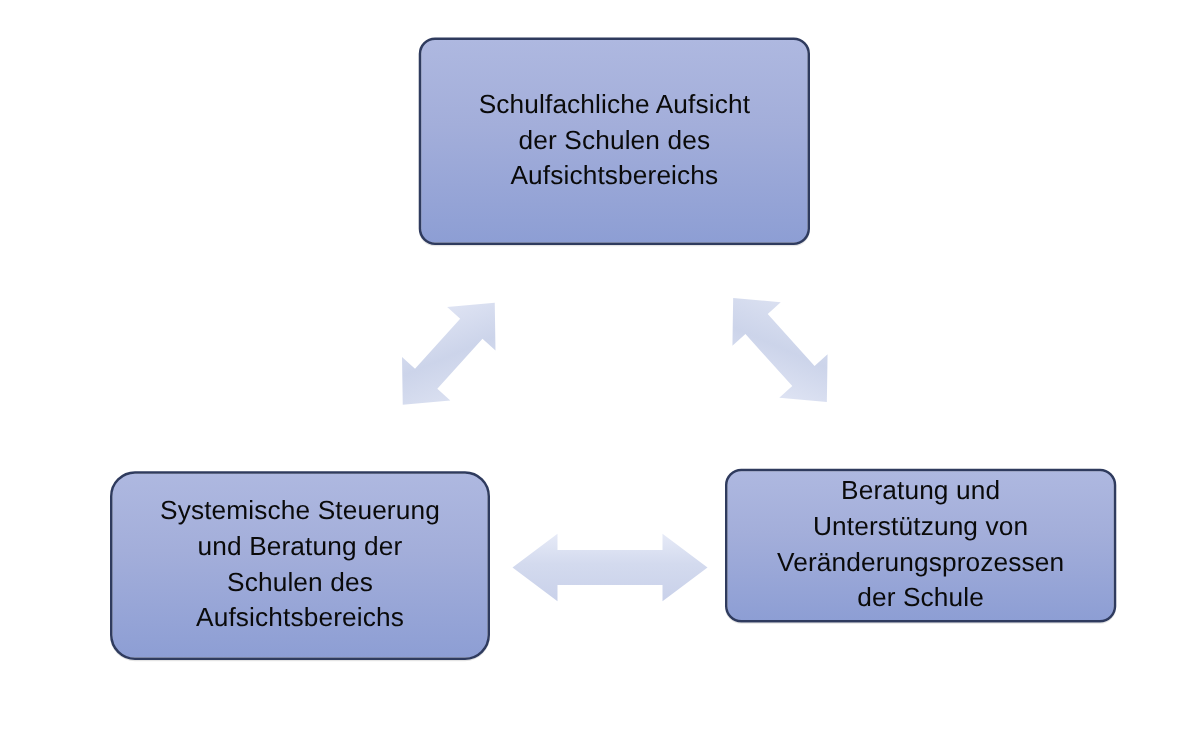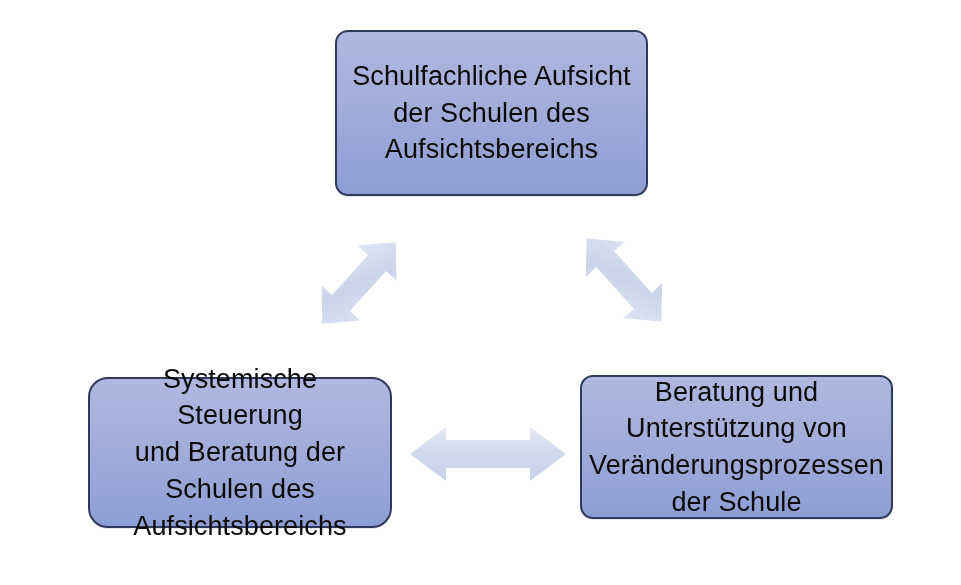--- a/index.html
+++ b/index.html
@@ -28,21 +28,21 @@
     background: linear-gradient(to bottom, #aeb8e0 0%, #a3aeda 42%, #8d9ed4 100%);
     display: flex;
     align-items: center;
     justify-content: center;
     text-align: center;
     color: #000000;
     box-shadow: 0 1px 0 rgba(0,0,0,0.10);
   }
   .node .label {
     display: block;
-    font-size: 27px;
+    font-size: 21px;
     line-height: 1.36;
     letter-spacing: 0.1px;
     padding: 0 10px;
     white-space: pre-line;
     color: #0a0a0a;
   }
 
   #node-top {
     left: 335px;
     top: 30px;
@@ -53,21 +53,21 @@
     left: 88px;
     top: 377px;
     width: 304px;
     height: 151px;
     border-radius: 20px;
   }
   #node-bottom-right {
     left: 580px;
     top: 375px;
     width: 313px;
-    height: 144px;
+    height: 123px;
   }
 
   
   .arrow {
     position: absolute;
   }
   .arrow svg {
     display: block;
     overflow: visible;
   }

